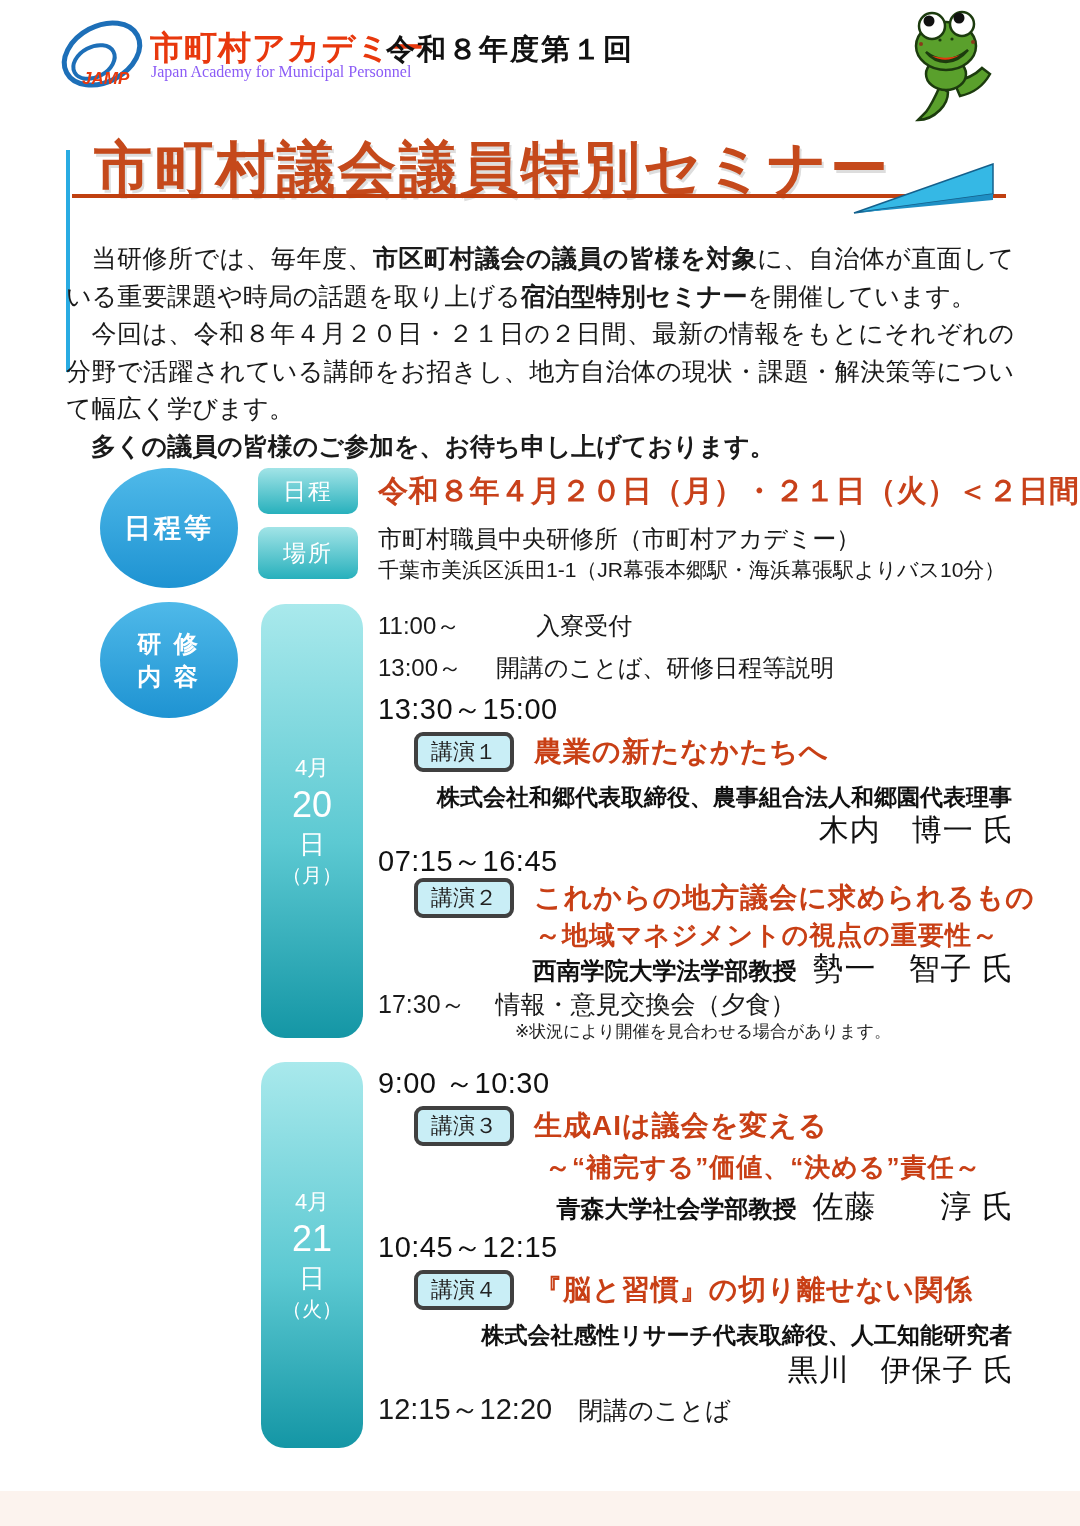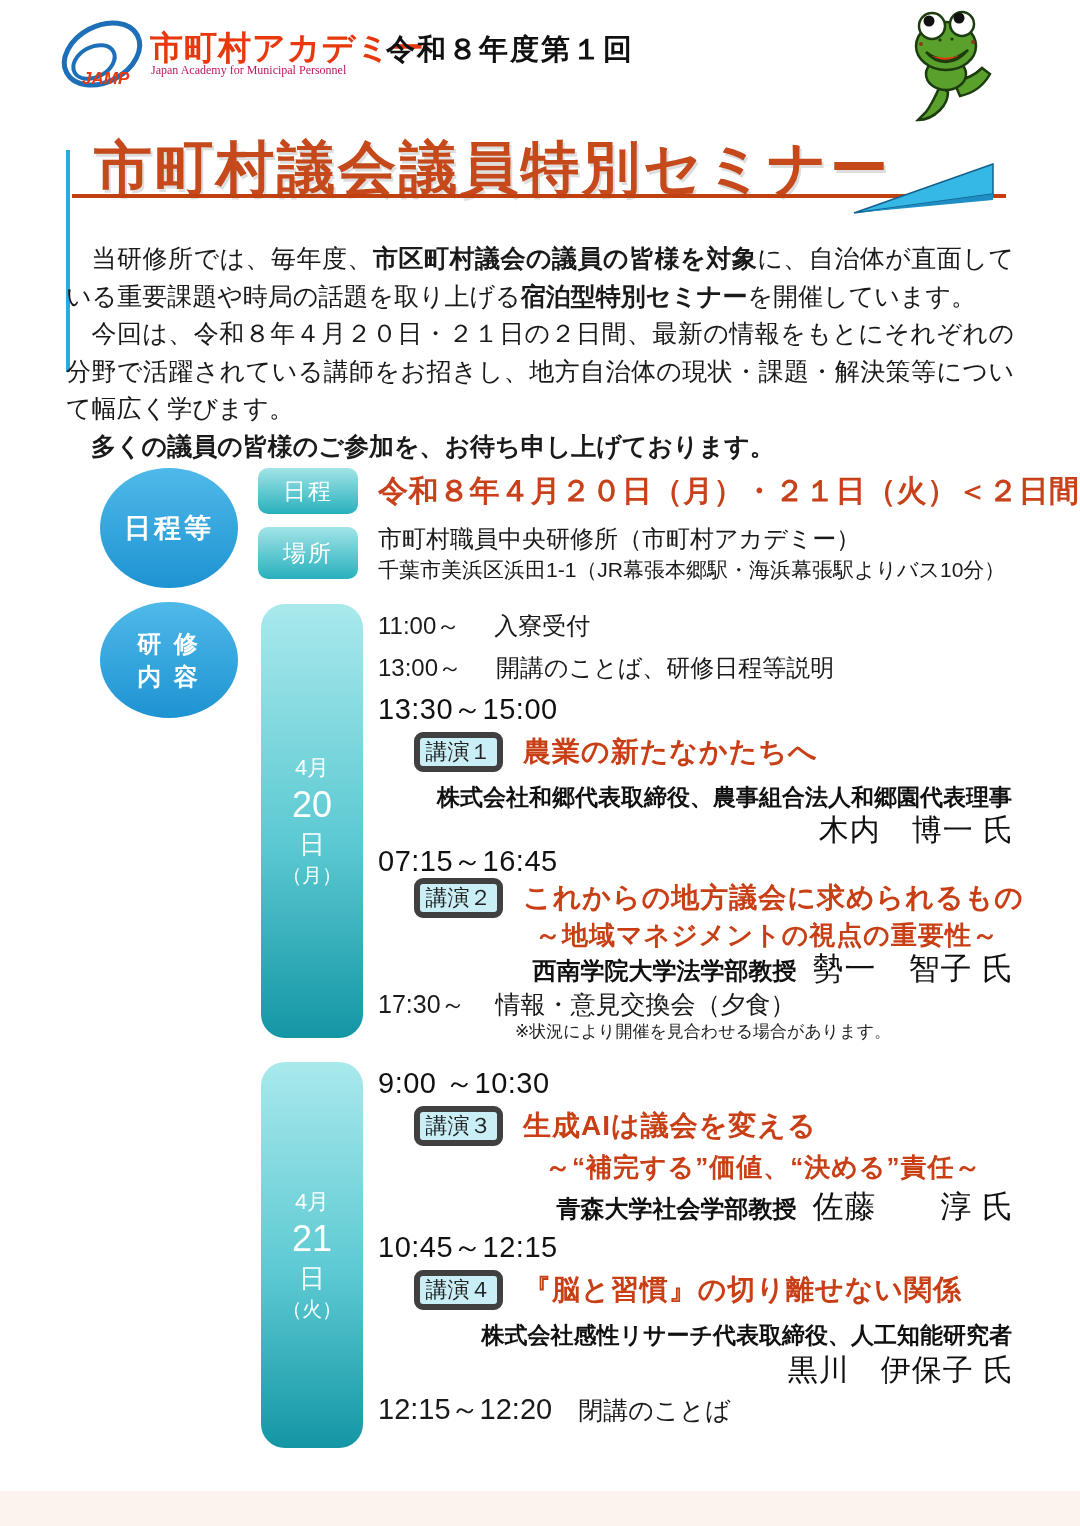--- a/index.html
+++ b/index.html
@@ -2,21 +2,21 @@
 <html lang="ja"><head>
 <meta charset="utf-8">
 <style>
   html,body{margin:0;padding:0;background:#ffffff;}
   .page{position:relative;width:1080px;height:1526px;background:#ffffff;overflow:hidden;
         font-family:"Liberation Sans","DejaVu Sans",sans-serif;color:#1a1a1a;}
   .abs{position:absolute;}
 
   
   .logo-jp{left:150px;top:26px;font-size:33px;font-weight:bold;color:#e8380d;letter-spacing:1px;white-space:nowrap;}
-  .logo-en{left:151px;top:63px;font-size:12px;color:#be185d;font-family:"Liberation Serif","DejaVu Serif",serif;white-space:nowrap;}
+  .logo-en{left:151px;top:63px;font-size:16px;color:#8b5cf6;font-family:"Liberation Serif","DejaVu Serif",serif;white-space:nowrap;}
   .edition{left:386px;top:30px;font-size:29px;font-weight:bold;color:#111;letter-spacing:2px;white-space:nowrap;}
 
   
   .page-title{left:94px;top:130px;font-size:58px;font-weight:bold;color:#c5491b;letter-spacing:3px;
               white-space:nowrap;text-shadow:2px 3px 0 rgba(120,120,120,0.25);}
   .title-underline{left:72px;top:194px;width:934px;height:4px;background:#c04010;}
   .left-rule{left:66px;top:150px;width:4px;height:222px;background:#29abe2;}
 
   
   .intro{left:66px;top:240px;width:948px;}
@@ -51,21 +51,21 @@
   .daybar .s{font-size:26px;line-height:34px;}
   .daybar .w{font-size:20px;line-height:28px;}
 
   
   .evrow{left:378px;display:flex;align-items:baseline;white-space:nowrap;}
   .evrow .t{font-size:24px;}
   .evrow .l{font-size:24px;margin-left:34px;}
   .slot{left:378px;font-size:29px;color:#111;white-space:nowrap;letter-spacing:0.5px;}
 
   .lecrow{left:414px;display:flex;align-items:center;white-space:nowrap;}
-  .lec-badge{width:89px;height:40px;border-radius:9px;background:#c9eef6;border:6px solid #404040;
+  .lec-badge{width:100px;height:40px;border-radius:9px;background:#c9eef6;border:4px solid #404040;
              display:flex;align-items:center;justify-content:center;font-size:22px;color:#222;box-sizing:border-box;}
   .lec-title{margin-left:20px;font-size:28px;font-weight:bold;color:#c83f15;letter-spacing:1px;}
   .lec-subtitle{font-size:26px;font-weight:bold;color:#c83f15;white-space:nowrap;letter-spacing:1px;}
   .affil{font-size:23px;font-weight:bold;white-space:nowrap;color:#111;}
   .speaker-name{font-size:30px;white-space:nowrap;color:#111;letter-spacing:1px;}
   .speaker-line{display:flex;align-items:baseline;white-space:nowrap;}
   .speaker-line .affil{font-size:24px;}
   .speaker-line .speaker-name{font-size:31px;margin-left:16px;}
   .note{left:515px;top:1020px;font-size:17px;color:#222;white-space:nowrap;}
 
@@ -145,21 +145,21 @@
     <span>内 容</span>
   </div>
 
   <div class="abs daybar daybar-1">
     <span class="m">4月</span>
     <span class="d">20</span>
     <span class="s">日</span>
     <span class="w">（月）</span>
   </div>
 
-  <div class="abs evrow" style="top:610px;">
+  <div class="abs evrow" style="top:610px;gap:42px;">
     <span class="t">11:00～</span>
     <span class="l">入寮受付</span>
   </div>
   <div class="abs evrow" style="top:652px;">
     <span class="t">13:00～</span>
     <span class="l">開講のことば、研修日程等説明</span>
   </div>
 
   <div class="abs slot" style="top:690px;">13:30～15:00</div>
   <div class="abs lecrow" style="top:732px;">

